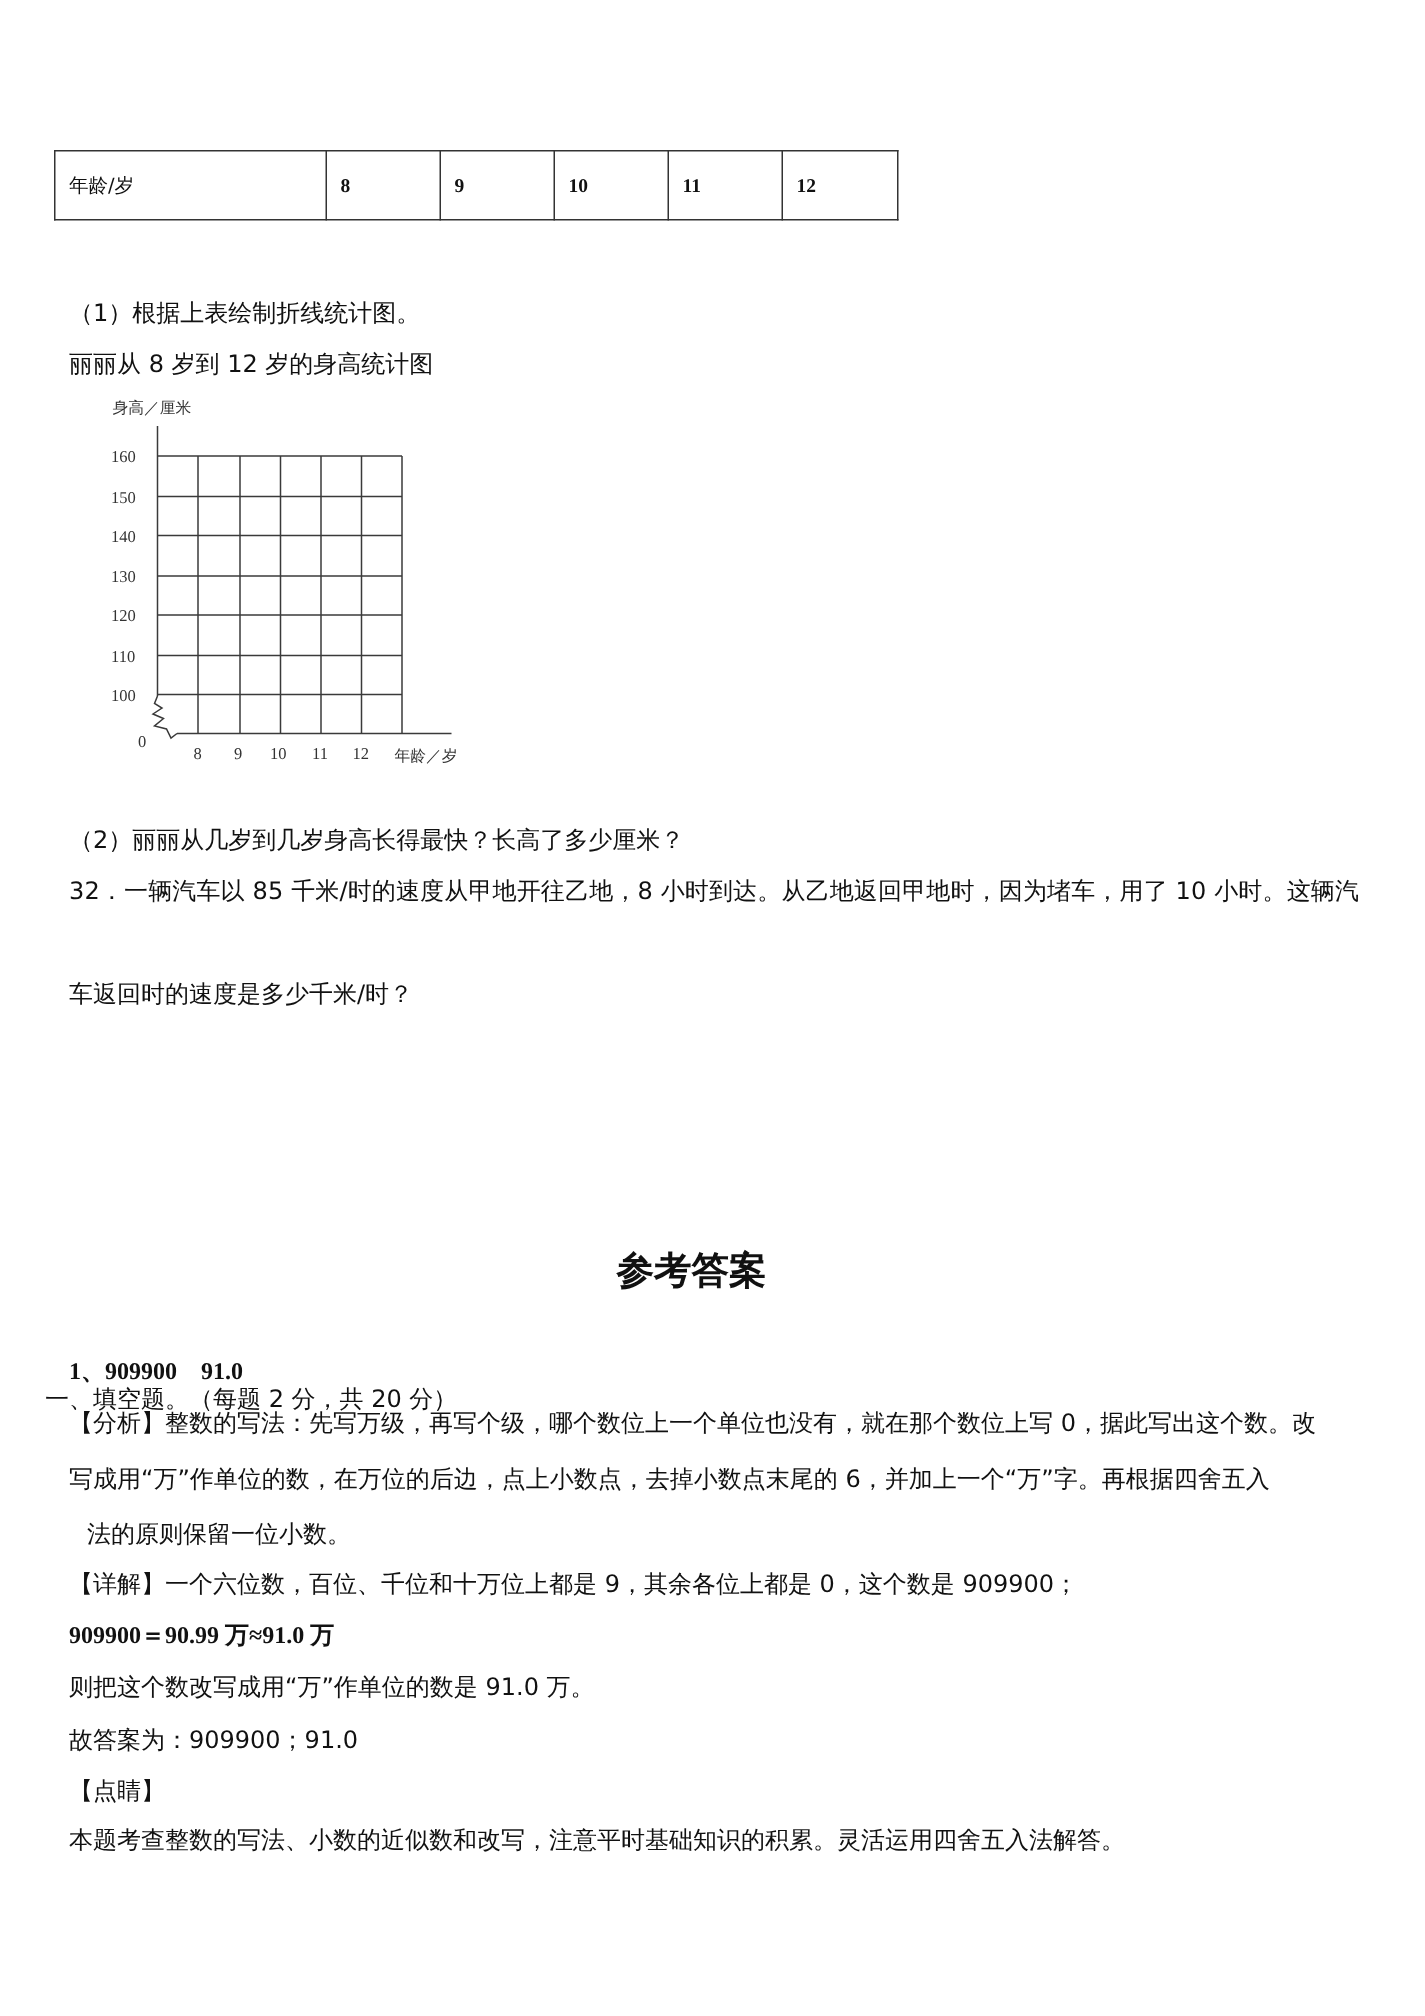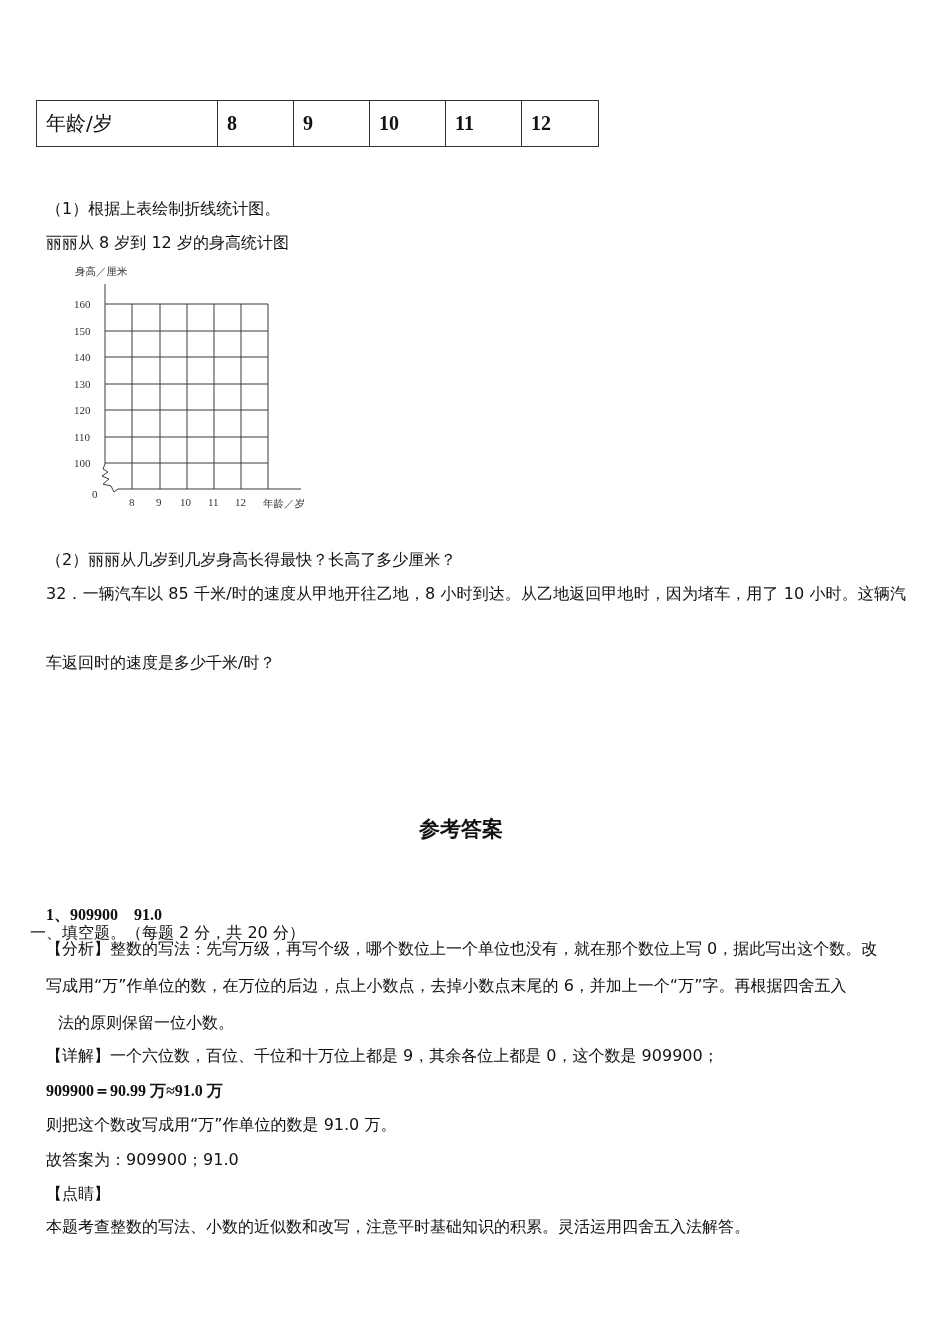--- a/index.html
+++ b/index.html
@@ -9,42 +9,42 @@
       color: #111111;
     }
     .abs { position: absolute; }
     .t { font-size: 16px; line-height: 20px; white-space: nowrap; font-weight: bold; }
     .sans { font-family: "DejaVu Sans", "Liberation Sans", sans-serif; font-weight: normal; }
 
     
     table.data {
       position: absolute; left: 36px; top: 100px;
       border-collapse: collapse;
-      font-size: 20px;
+      font-size: 13px;
     }
     table.data td {
       border: 1.5px solid #333333;
       height: 45px; padding: 0 0 0 9px;
       vertical-align: middle; font-weight: bold;
     }
     table.data td.hdr { font-family: "DejaVu Sans", "Liberation Sans", sans-serif; font-weight: normal; width: 171px; }
     table.data td.c1 { width: 66px; }
     table.data td.c2 { width: 66px; }
     table.data td.c3 { width: 66px; }
     table.data td.c4 { width: 66px; }
     table.data td.c5 { width: 67px; }
 
     
     .chart { position: absolute; left: 0; top: 0; width: 950px; height: 1344px; pointer-events: none; margin-left: 23px; }
     .chart svg { position: absolute; left: 0; top: 0; }
 
     .title-center {
-      position: absolute; left: 0; width: 922px; top: 815px; text-align: center;
+      position: absolute; left: 0; width: 922px; top: 833px; text-align: center;
       font-family: "DejaVu Sans", "Liberation Sans", sans-serif; font-weight: bold;
-      font-size: 21px; line-height: 28px;
+      font-size: 25px; line-height: 28px;
     }
   </style>
 </head>
 <body>
 
 <table class="data">
   <tbody>
       <tr>
     <td class="hdr">年龄/岁</td>
     <td class="c1">8</td>

